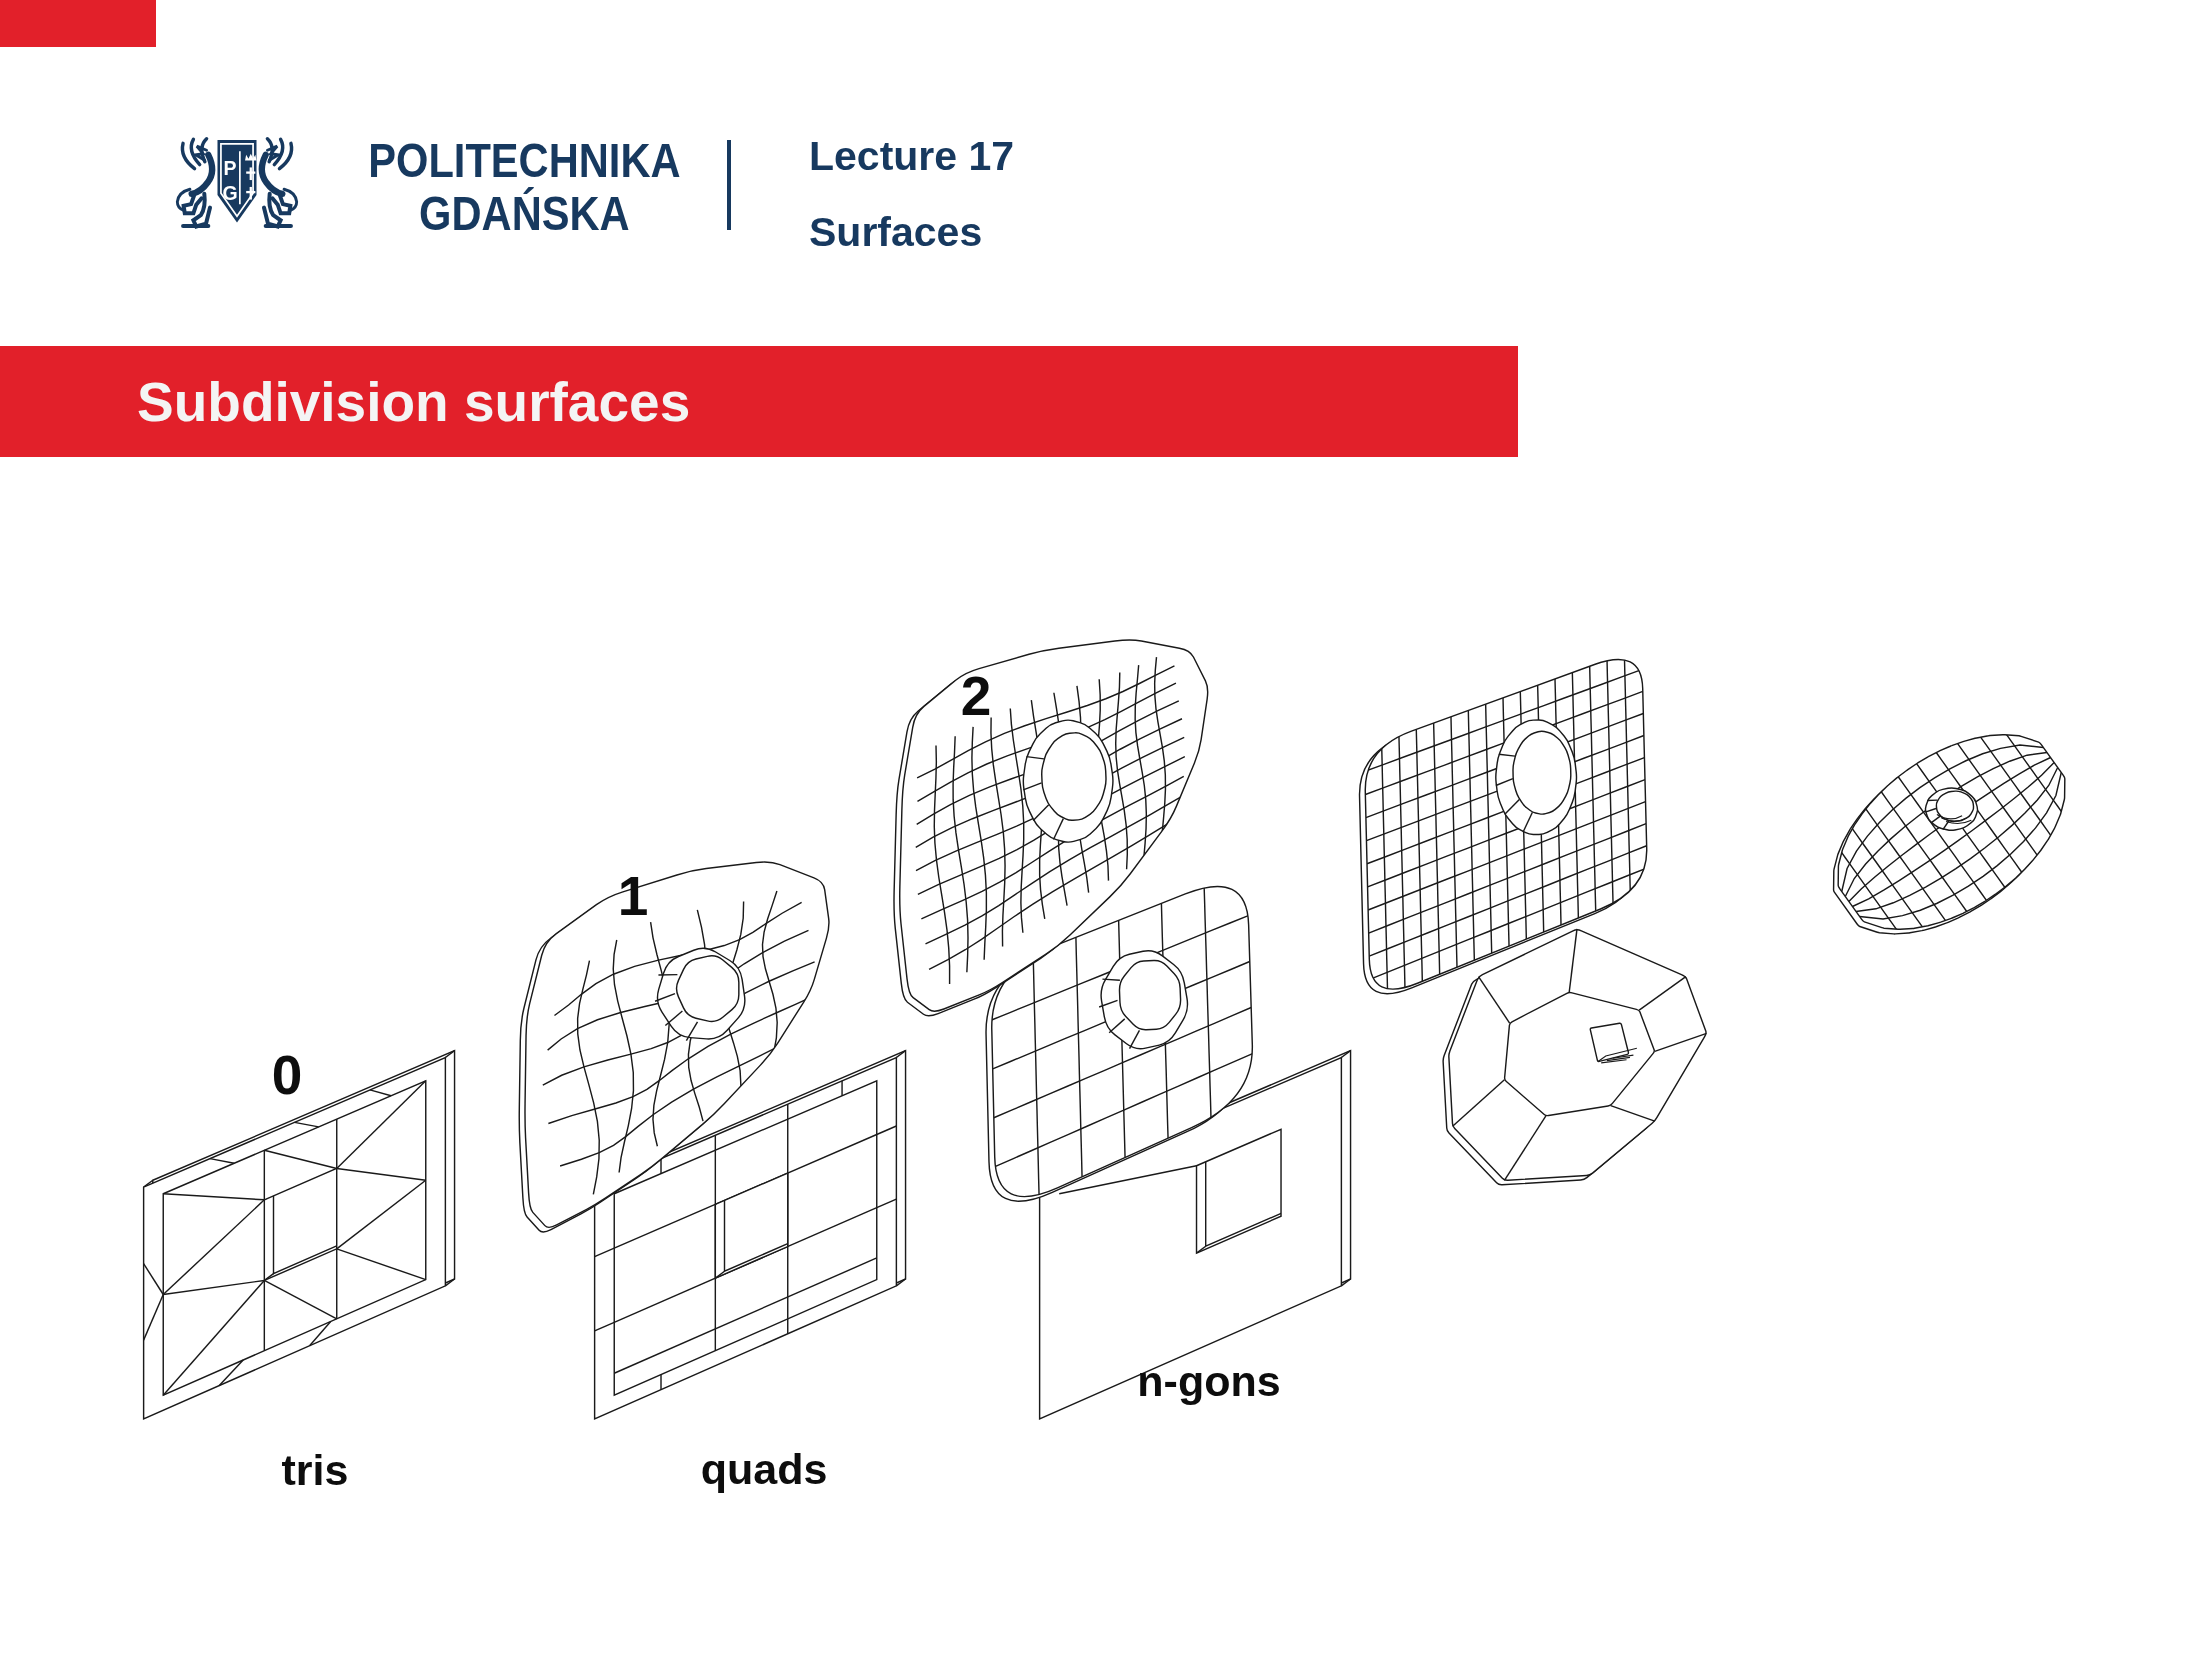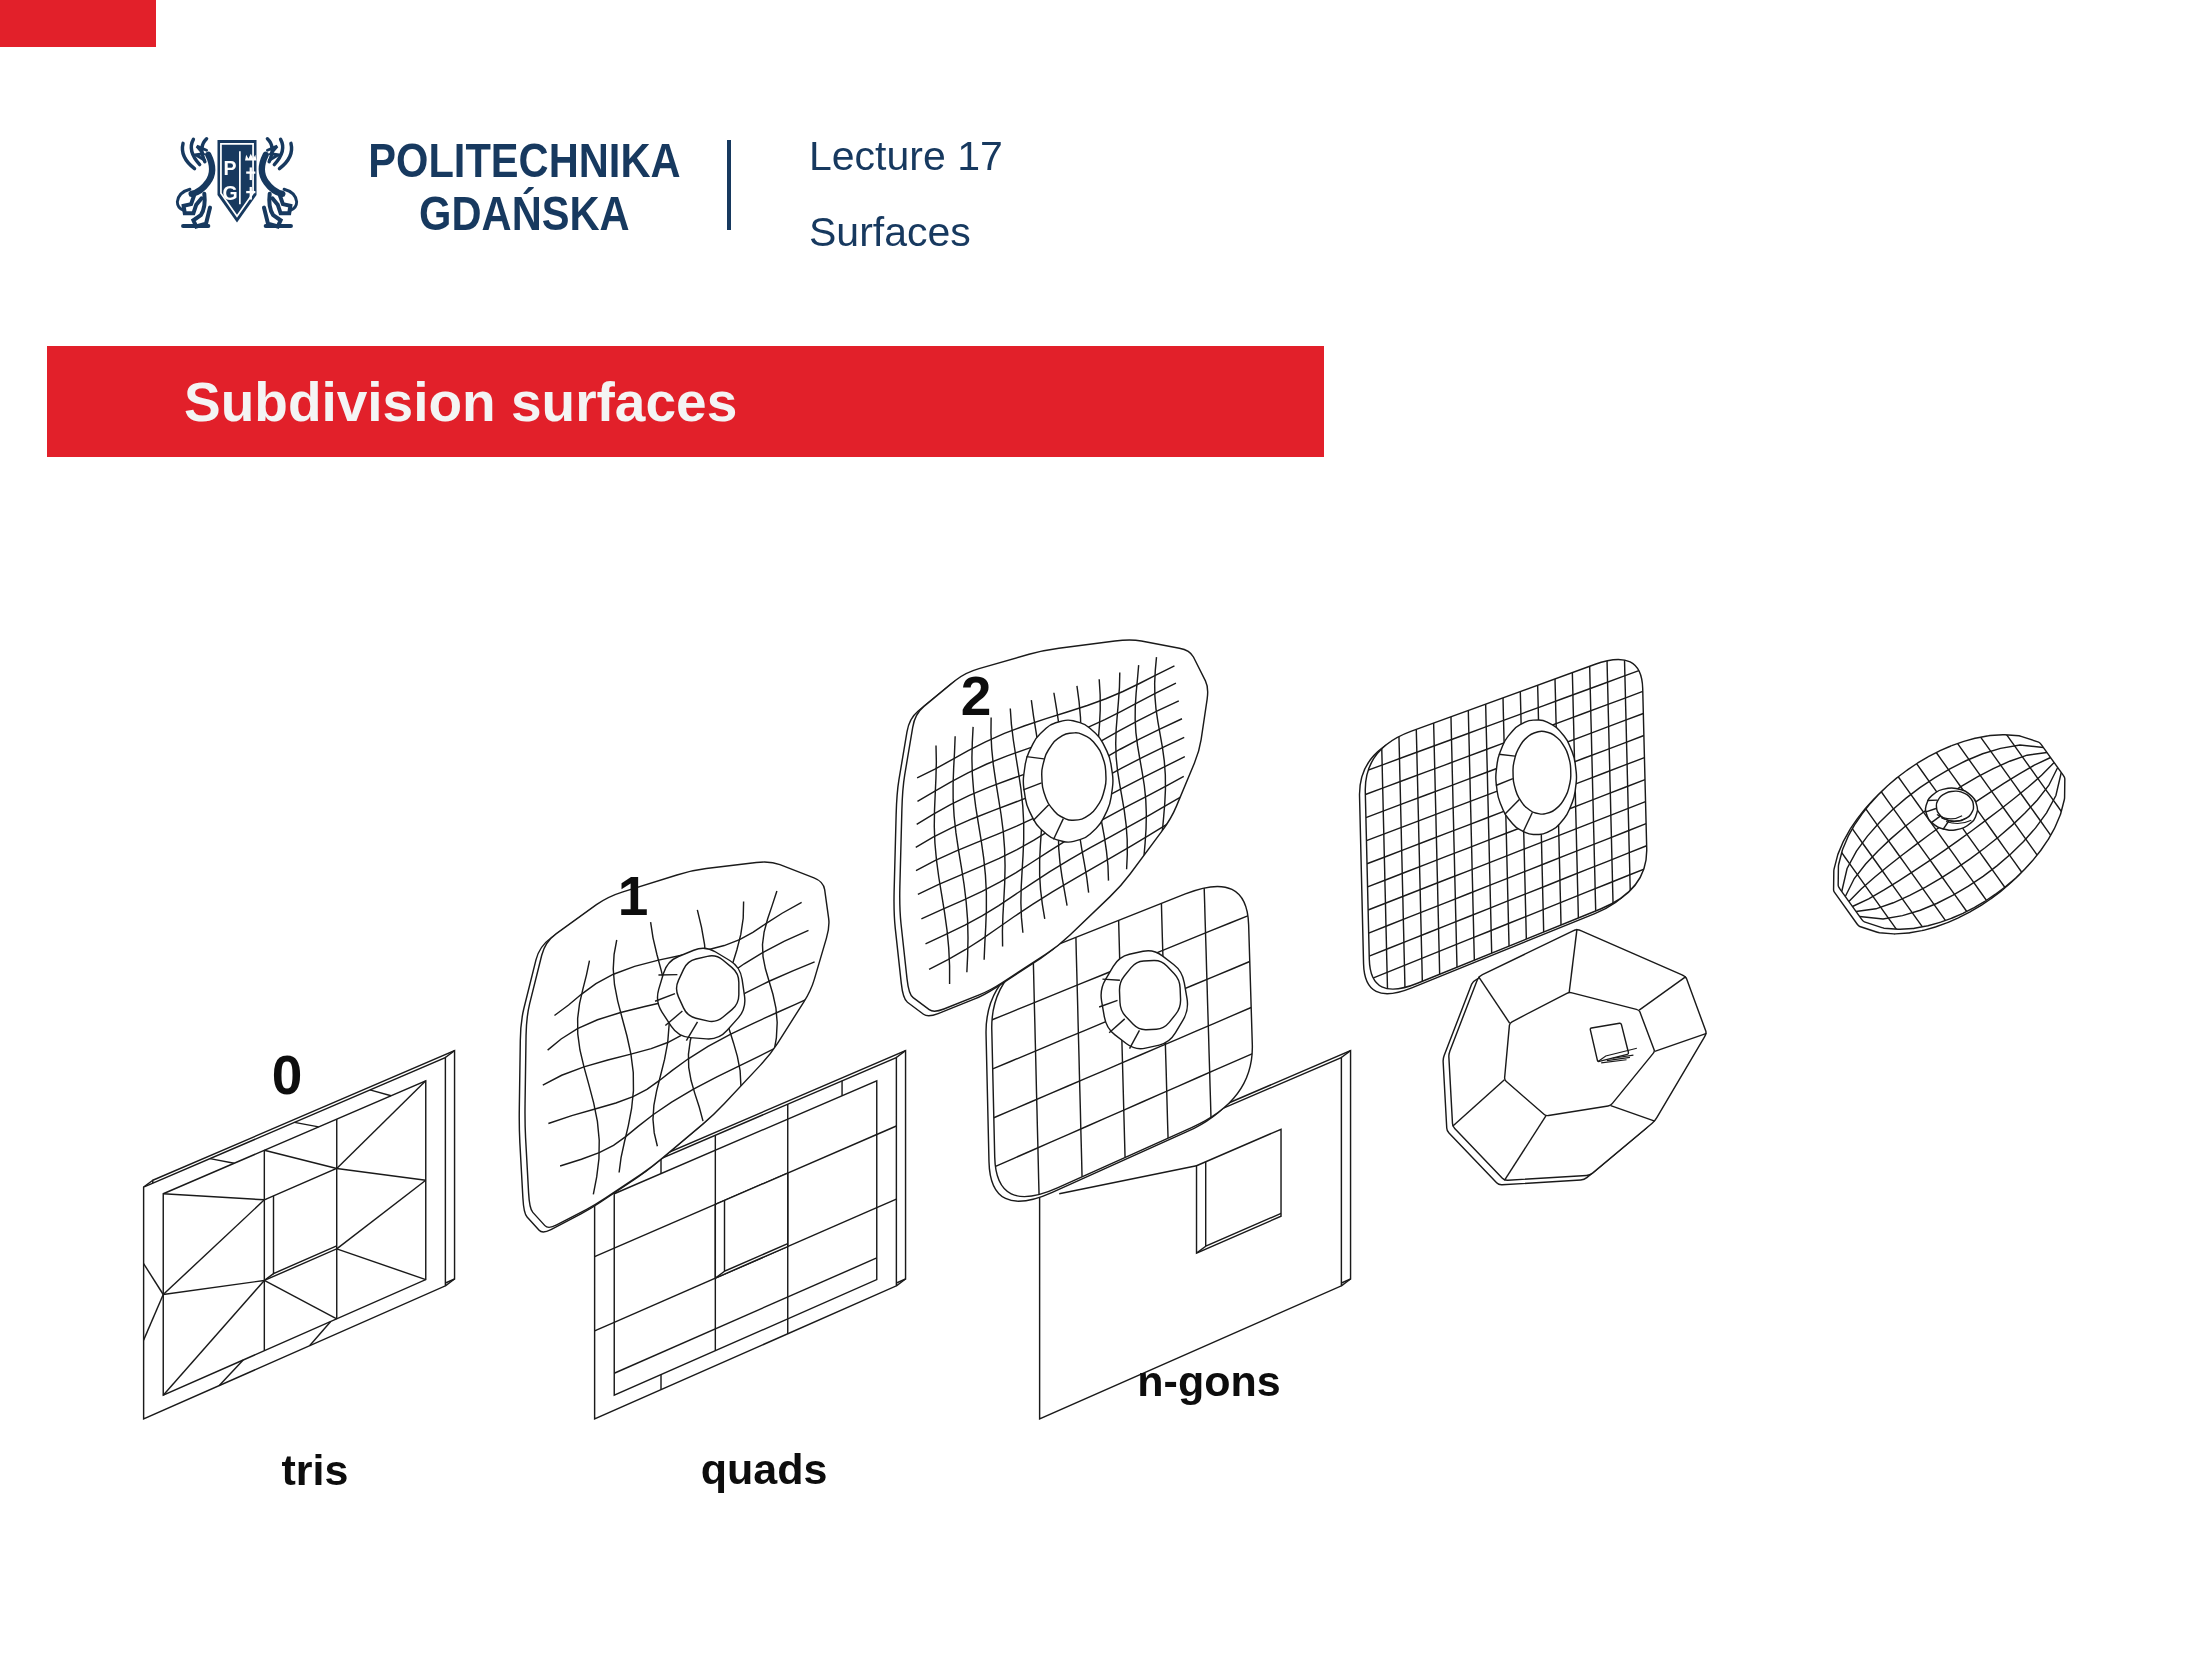--- a/index.html
+++ b/index.html
@@ -5,26 +5,26 @@
   html,body{margin:0;padding:0;background:#888;}
   .slide{position:relative;width:2205px;height:1654px;background:#ffffff;overflow:hidden;
          font-family:"Liberation Sans","DejaVu Sans",sans-serif;}
   .corner-mark{position:absolute;left:0;top:0;width:156px;height:47px;background:#E2202A;}
   
   .logo{position:absolute;left:137px;top:133px;width:200px;height:101px;}
   .uni{position:absolute;left:368px;top:134px;width:368px;text-align:center;
        color:#17395F;font-weight:bold;font-size:49px;line-height:53px;
        transform:scaleX(.85);transform-origin:left top;white-space:nowrap;}
   .hdr-divider{position:absolute;left:727px;top:140px;width:4px;height:90px;background:#17395F;}
-  .lecture{position:absolute;left:809px;top:136px;color:#17395F;font-weight:normal;
+  .lecture{position:absolute;left:809px;top:136px;color:#17395F;font-weight:bold;
            font-size:41px;line-height:41px;}
   .lecture div+div{margin-top:35px;}
   
-  .banner{position:absolute;left:0;top:346px;width:1277px;height:111px;background:#E2202A;
-          display:flex;align-items:center;margin-left:47px;}
+  .banner{position:absolute;left:0;top:346px;width:1518px;height:111px;background:#E2202A;
+          display:flex;align-items:center;}
   .banner span{color:#F4F4F4;font-weight:bold;font-size:55px;padding-left:137px;white-space:nowrap;}
   
   .mesh{position:absolute;}
   .mesh svg{display:block;overflow:visible;}
   .lvl,.typ{position:absolute;transform:translate(-50%,-50%);color:#0d0d0d;font-weight:bold;white-space:nowrap;}
   .lvl{font-size:55px;}
   .typ{font-size:43px;}
 </style>
 </head>
 <body>

